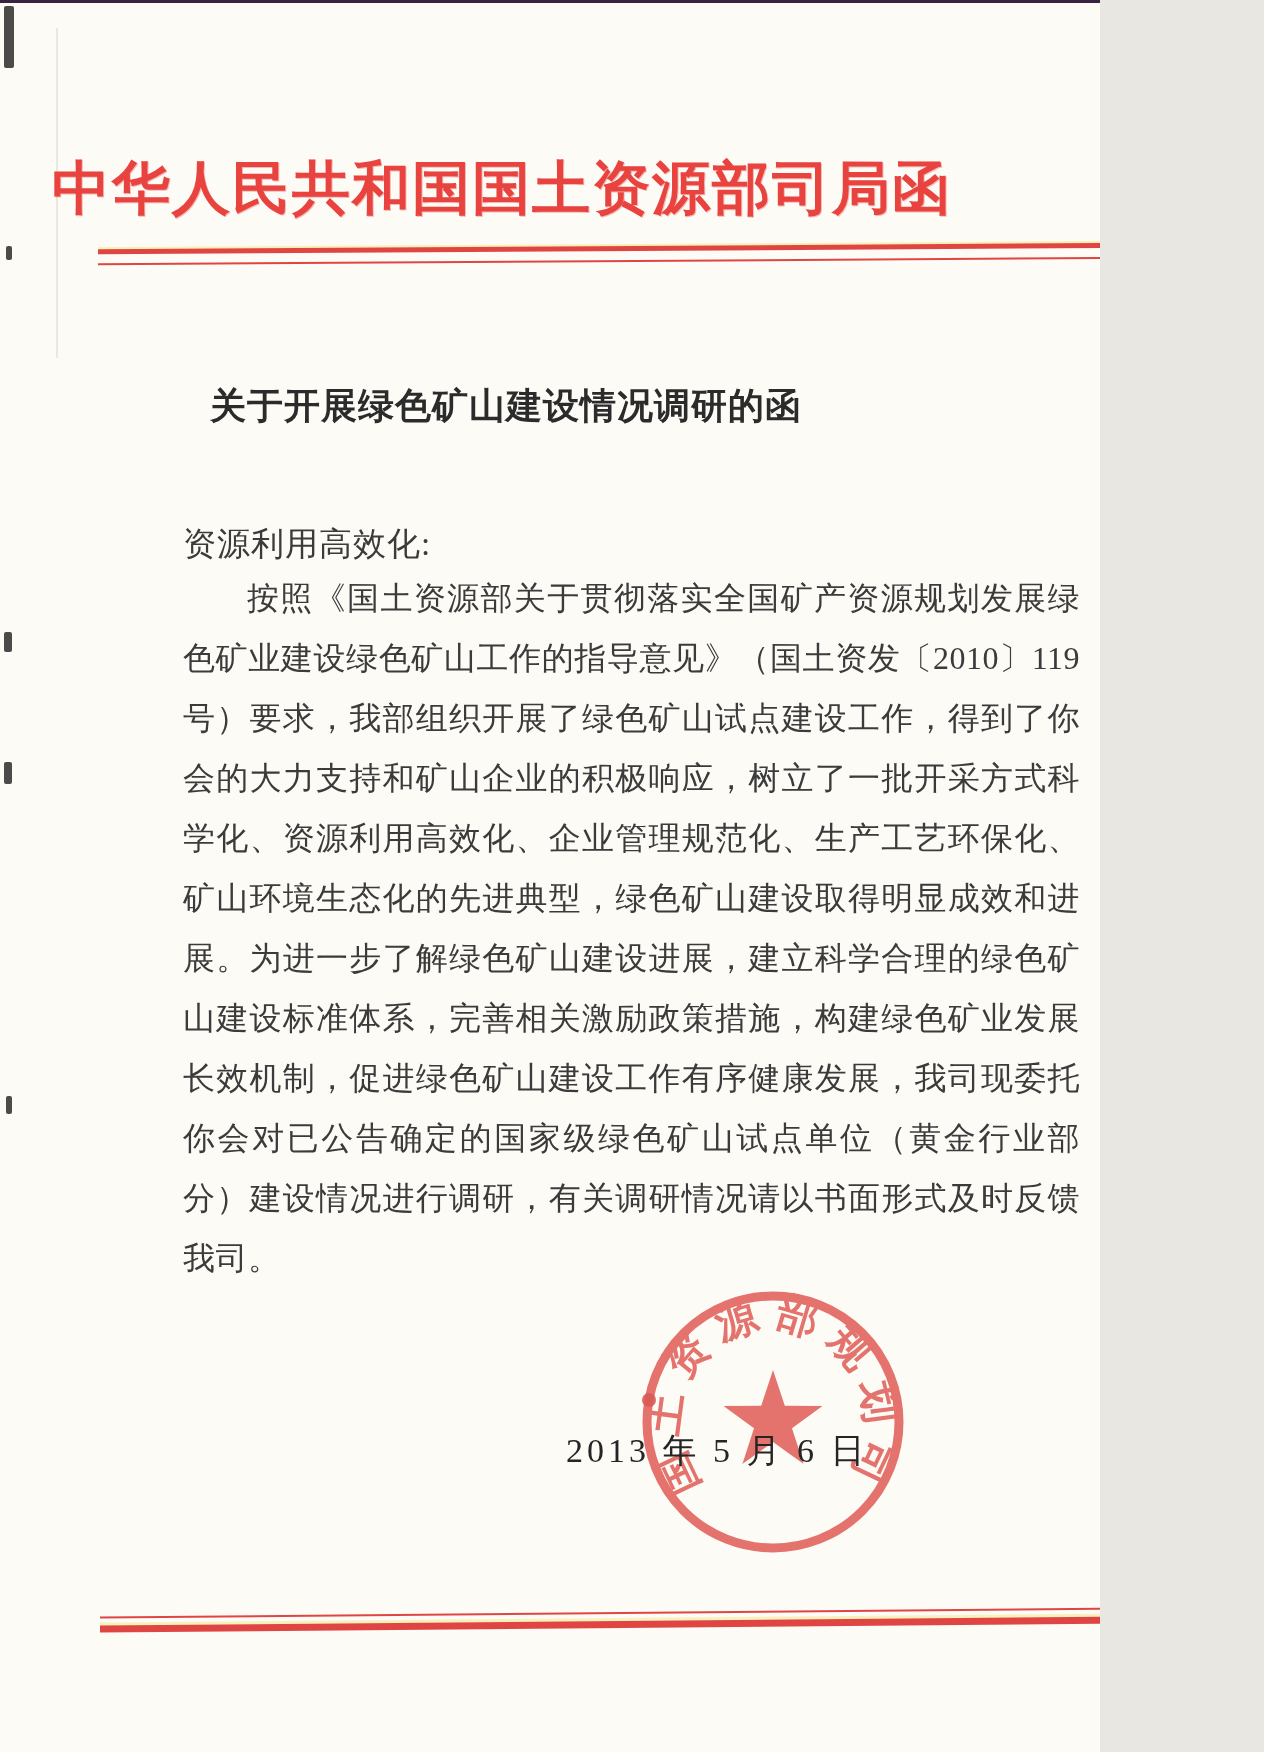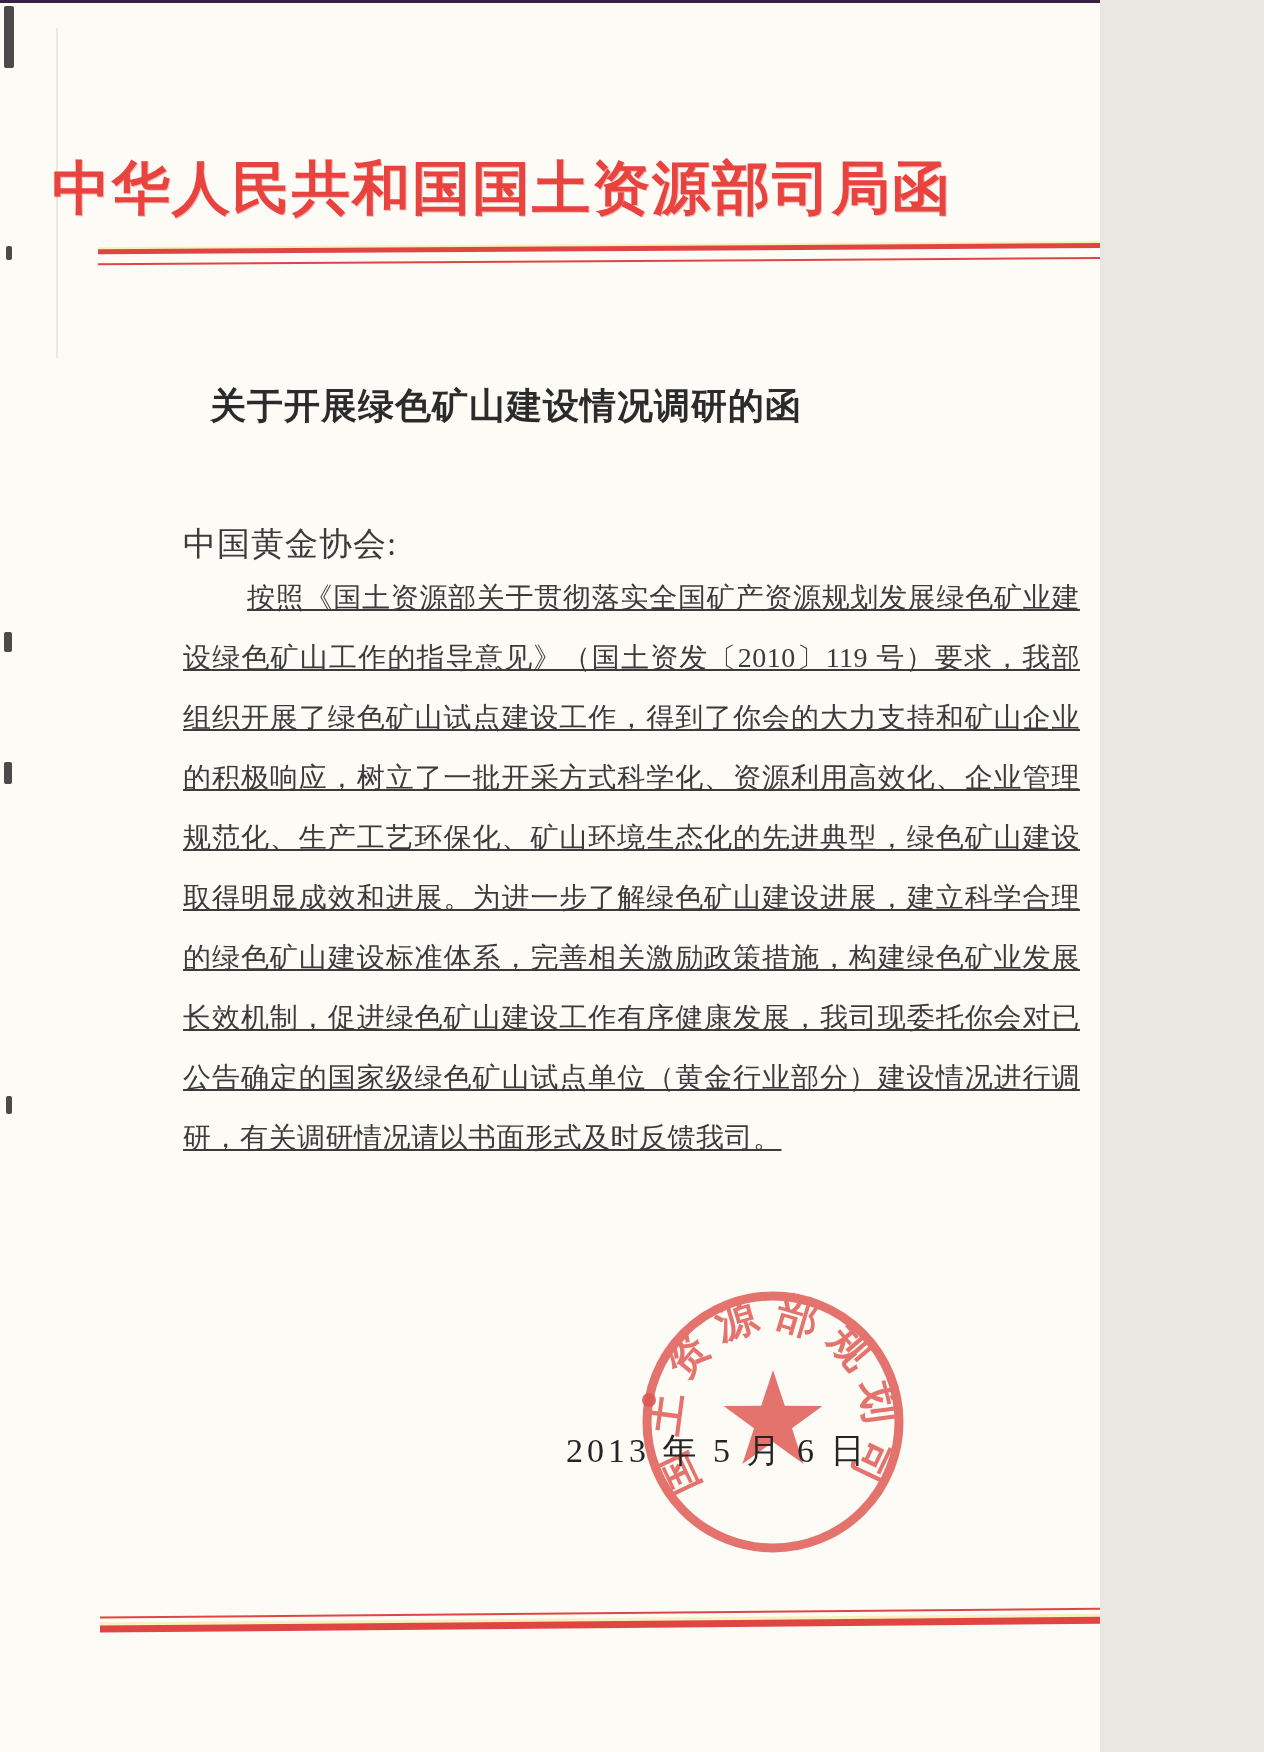--- a/index.html
+++ b/index.html
@@ -47,22 +47,22 @@
     text-align:center;transform:translateX(-44px);
     font-size:36px;font-weight:bold;letter-spacing:1px;
     color:#2b2b2b;white-space:nowrap;
   }
   .salutation{
     position:absolute;left:183px;top:522px;
     font-size:33px;color:var(--ink);letter-spacing:1px;
   }
   .body-text{
     position:absolute;left:183px;top:568px;width:897px;
-    font-size:28px;line-height:60px;color:var(--ink);
-    text-align:justify;text-indent:64px;letter-spacing:.5px;text-decoration:underline;
+    font-size:32px;line-height:60px;color:var(--ink);
+    text-align:justify;text-indent:64px;letter-spacing:.5px;
   }
   .seal{
     position:absolute;left:633px;top:1282px;width:280px;height:280px;
     z-index:2;opacity:.88;
   }
   .seal svg{width:100%;height:100%;}
   .seal text{
     font-family:"Liberation Serif","DejaVu Serif",serif;
     font-weight:bold;font-size:42px;
     fill:var(--red_seal);
@@ -87,21 +87,21 @@
   <div class="artifact a5"></div>
   <div class="crease"></div>
 
   <h1 class="header-title">中华人民共和国国土资源部司局函</h1>
 
   <div class="rule rule-top-thick"></div>
   <div class="rule rule-top-thin"></div>
 
   <h2 class="doc-title">关于开展绿色矿山建设情况调研的函</h2>
 
-  <p class="salutation">中国黄金协会:</p>
+  <p class="salutation">资源利用高效化:</p>
 
   <p class="body-text">按照《国土资源部关于贯彻落实全国矿产资源规划发展绿色矿业建设绿色矿山工作的指导意见》（国土资发〔2010〕119 号）要求，我部组织开展了绿色矿山试点建设工作，得到了你会的大力支持和矿山企业的积极响应，树立了一批开采方式科学化、资源利用高效化、企业管理规范化、生产工艺环保化、矿山环境生态化的先进典型，绿色矿山建设取得明显成效和进展。为进一步了解绿色矿山建设进展，建立科学合理的绿色矿山建设标准体系，完善相关激励政策措施，构建绿色矿业发展长效机制，促进绿色矿山建设工作有序健康发展，我司现委托你会对已公告确定的国家级绿色矿山试点单位（黄金行业部分）建设情况进行调研，有关调研情况请以书面形式及时反馈我司。</p>
 
   <div class="seal">
     <svg viewBox="0 0 280 280" xmlns="http://www.w3.org/2000/svg">
       <circle cx="140" cy="140" r="126" fill="none" stroke="#e2615b" stroke-width="9"></circle>
       <path d="M140,88 L151.8,123.8 L189.5,123.9 L159,146.2 L170.6,182.1 L140,160 L109.4,182.1 L121,146.2 L90.5,123.9 L128.2,123.8 Z" fill="#e2615b"></path>
       <circle cx="16" cy="118" r="7" fill="#d6453e" opacity="0.9"></circle>
       <path id="sealArc" d="M 73.5 206.5 A 94 94 0 1 1 206.5 206.5" fill="none"></path>
       <text letter-spacing="12">

